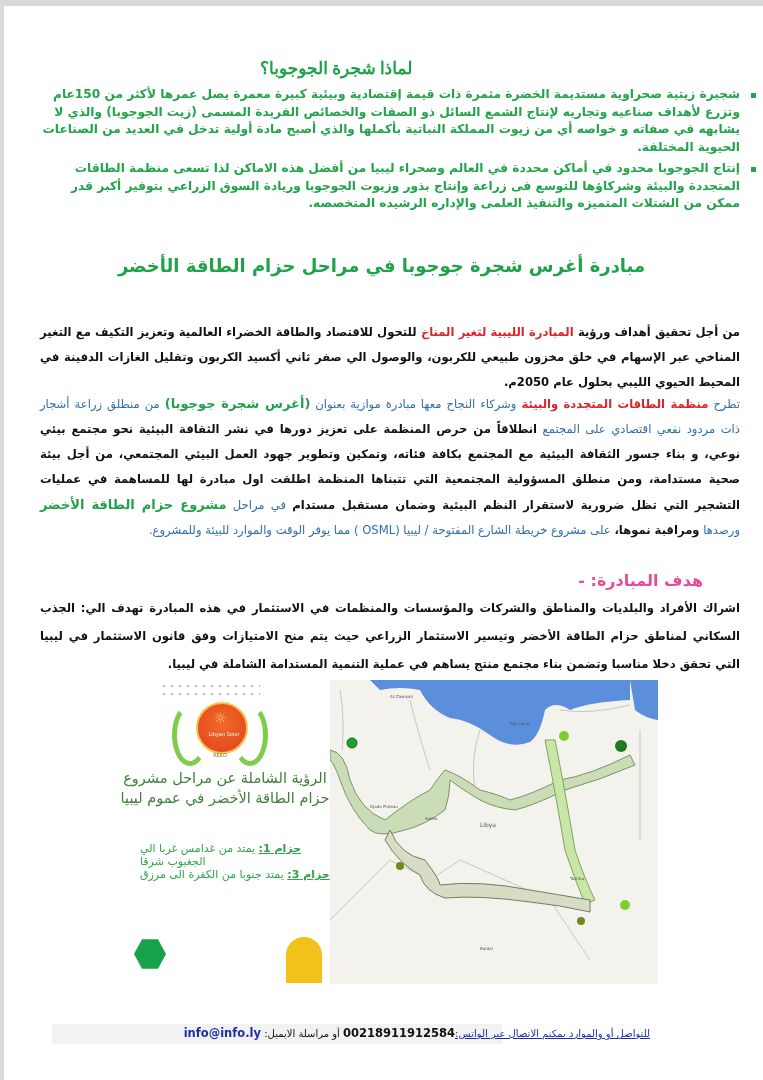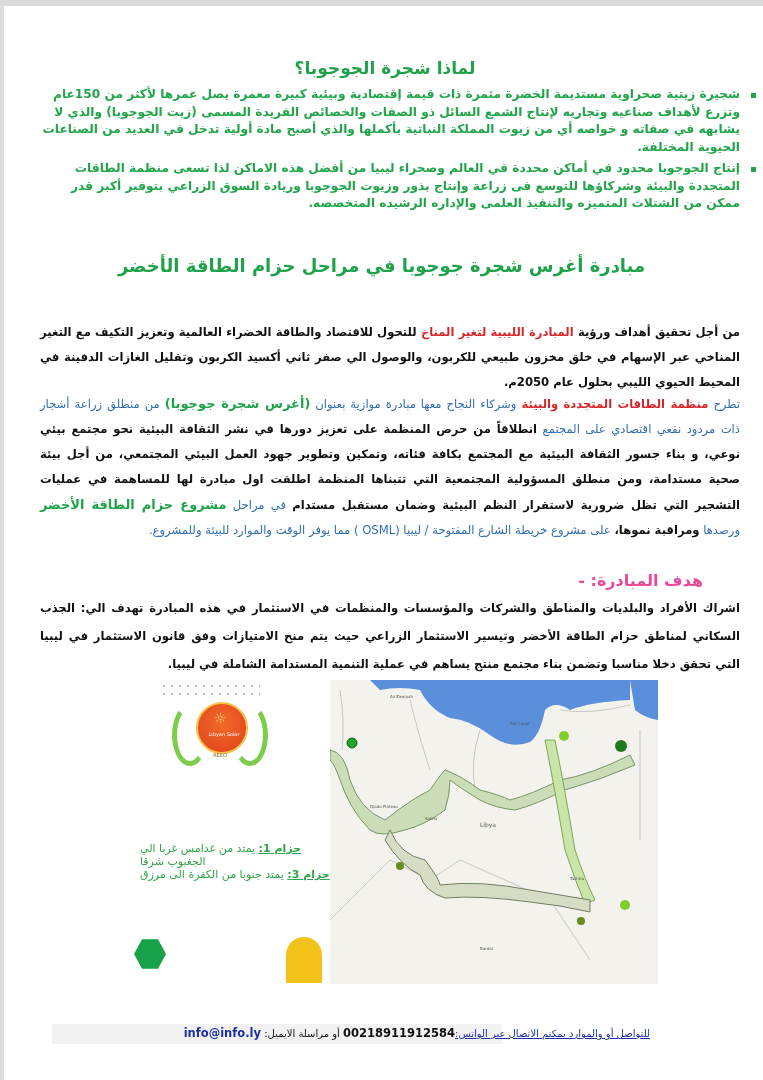--- a/index.html
+++ b/index.html
@@ -10,22 +10,23 @@
   }
   .page-frame {
     position: absolute; left: 0; top: 0; width: 763px; height: 1080px;
     box-sizing: border-box;
     border-top: 6px solid #d9d9d9;
     border-left: 4px solid #dcdcdc;
   }
   .rtl { direction: rtl; unicode-bidi: embed; }
   .title-why {
     position: absolute; left: 260px; top: 58px; width: 250px;
-    text-align: center; color: #1fa24a; font-weight: bold; font-size: 17px;
+    text-align: left; color: #1fa24a; font-weight: bold; font-size: 17px;
     direction: rtl;
+    font-family: Liberation Serif, serif;
   }
   .green-list {
     position: absolute; left: 40px; top: 86px; width: 718px;
     margin: 0; padding: 0; list-style: none;
     color: #22a54a; font-weight: bold; font-size: 12.2px; line-height: 17.5px;
   }
   .green-list li { position: relative; padding-right: 18px; margin-bottom: 4px; }
   .green-list li .bullet {
     position: absolute; right: 2px; top: 7px; width: 5px; height: 5px;
     background: #22a54a;
@@ -146,20 +147,21 @@
   <div class="dots"></div>
   <div class="logo-wrap">
     <div class="laurel-l"></div>
     <div class="laurel-r"></div>
     <div class="logo-circle">
       <span class="logo-sun">☼</span>
       <span class="logo-text">Libyan Solar</span>
     </div>
     <div class="logo-reeo">REEO</div>
   </div>
+  <div class="vision">الرؤية الشاملة عن مراحل مشروع حزام الطاقة الأخضر في عموم ليبيا</div>
   <div class="zones">
     <span class="cont"><span class="lbl">حزام 1:</span><span> يمتد من غدامس غربا الي الجغبوب شرقا</span></span>
     <span class="cont"><span class="lbl">حزام 3:</span><span> يمتد جنوبا من الكفرة الى مرزق</span></span>
   </div>
 </div>
 
 <div class="hex"></div>
 <div class="yellow-arch"></div>
 
 <div class="map">

